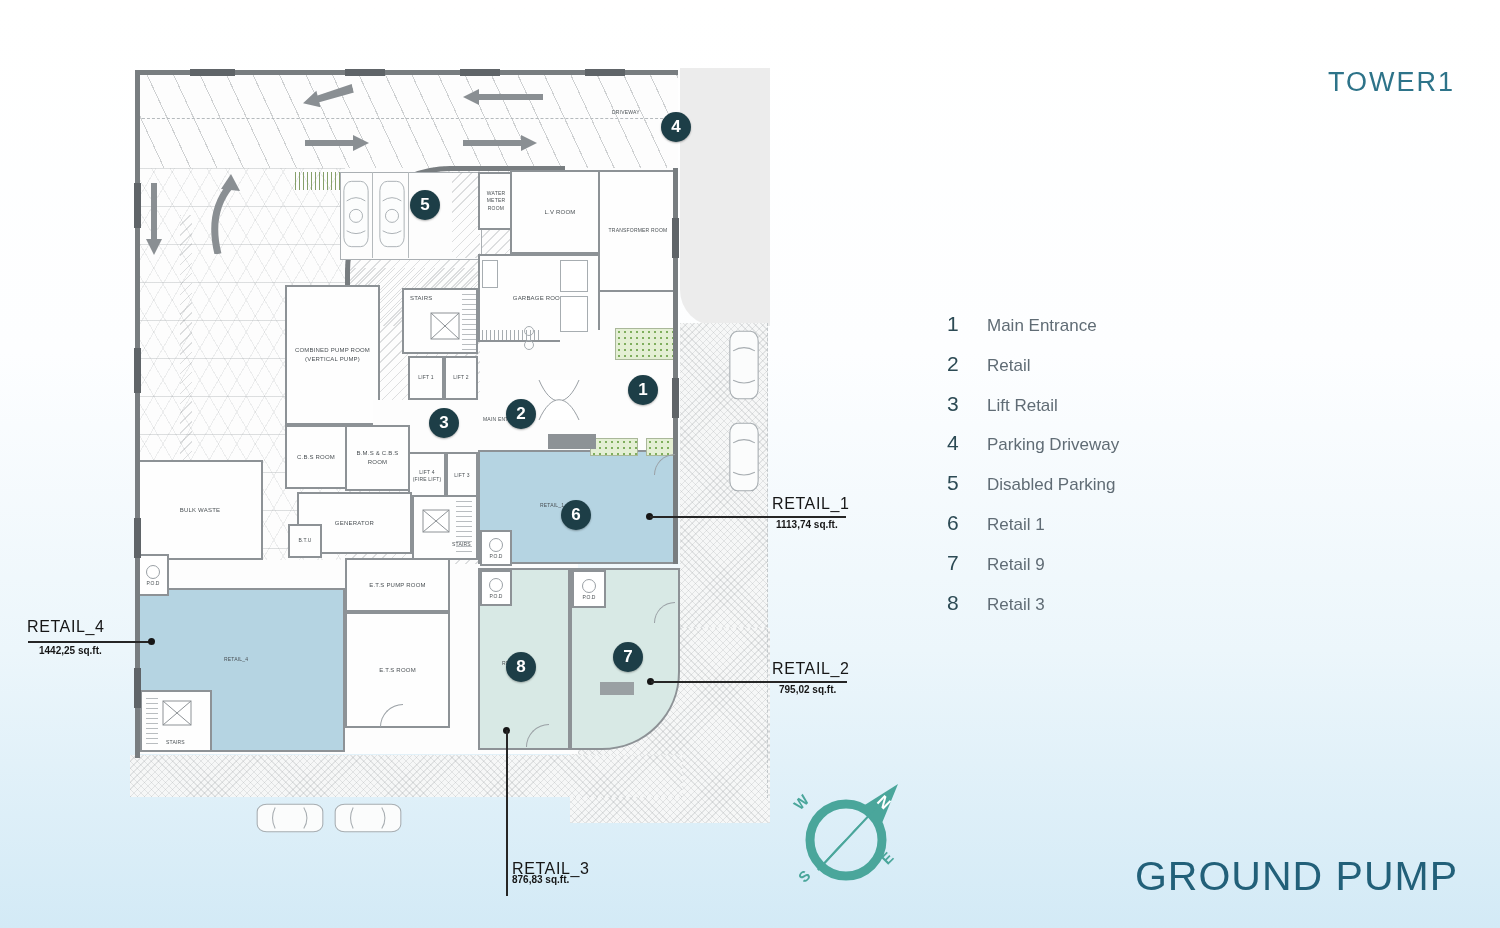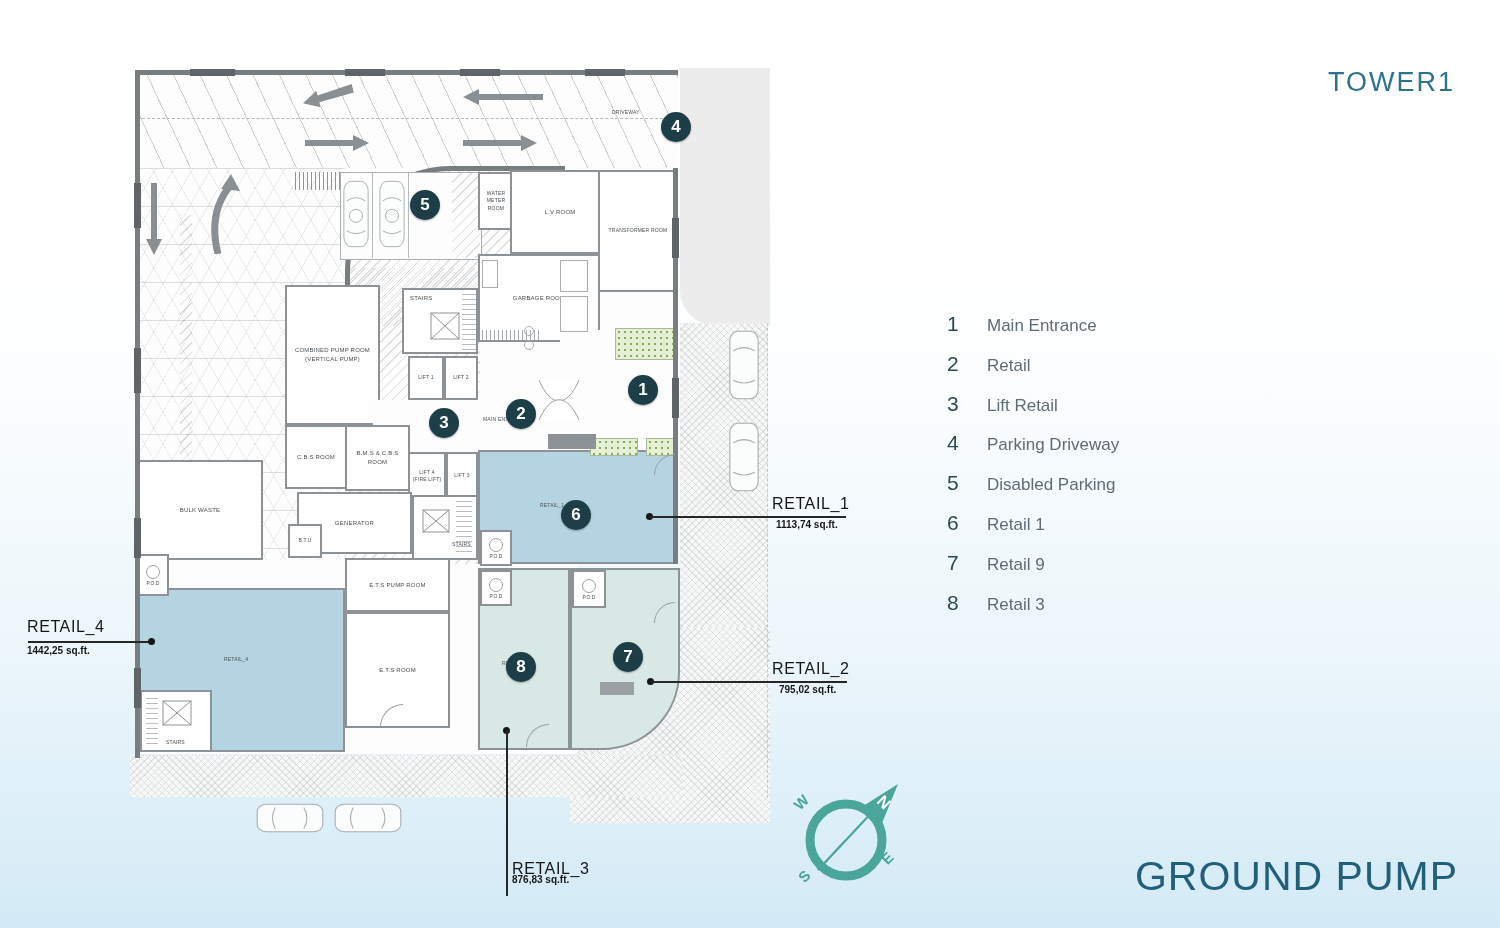--- a/index.html
+++ b/index.html
@@ -316,21 +316,21 @@
 <div class="ann-area" style="left:779px;top:684px;">795,02 sq.ft.</div>
 
 <div class="leader-dot" style="left:503px;top:727px;"></div>
 <div class="leader" style="left:506px;top:730px;width:2px;height:166px;"></div>
 <div class="ann-name" style="left:512px;top:860px;">RETAIL_3</div>
 <div class="ann-area" style="left:512px;top:874px;">876,83 sq.ft.</div>
 
 <div class="ann-name" style="left:27px;top:618px;">RETAIL_4</div>
 <div class="leader" style="left:28px;top:641px;width:124px;height:2px;"></div>
 <div class="leader-dot" style="left:148px;top:638px;"></div>
-<div class="ann-area" style="left:27px;top:645px;">1442,25 sq.ft.</div>
+<div class="ann-area" style="left:39px;top:645px;">1442,25 sq.ft.</div>
 
 <div class="legend">
   <div class="legend-row">
       <span class="legend-num">1</span>
       <span class="legend-label">Main Entrance</span>
     </div>
   <div class="legend-row">
       <span class="legend-num">2</span>
       <span class="legend-label">Retail</span>
     </div>

